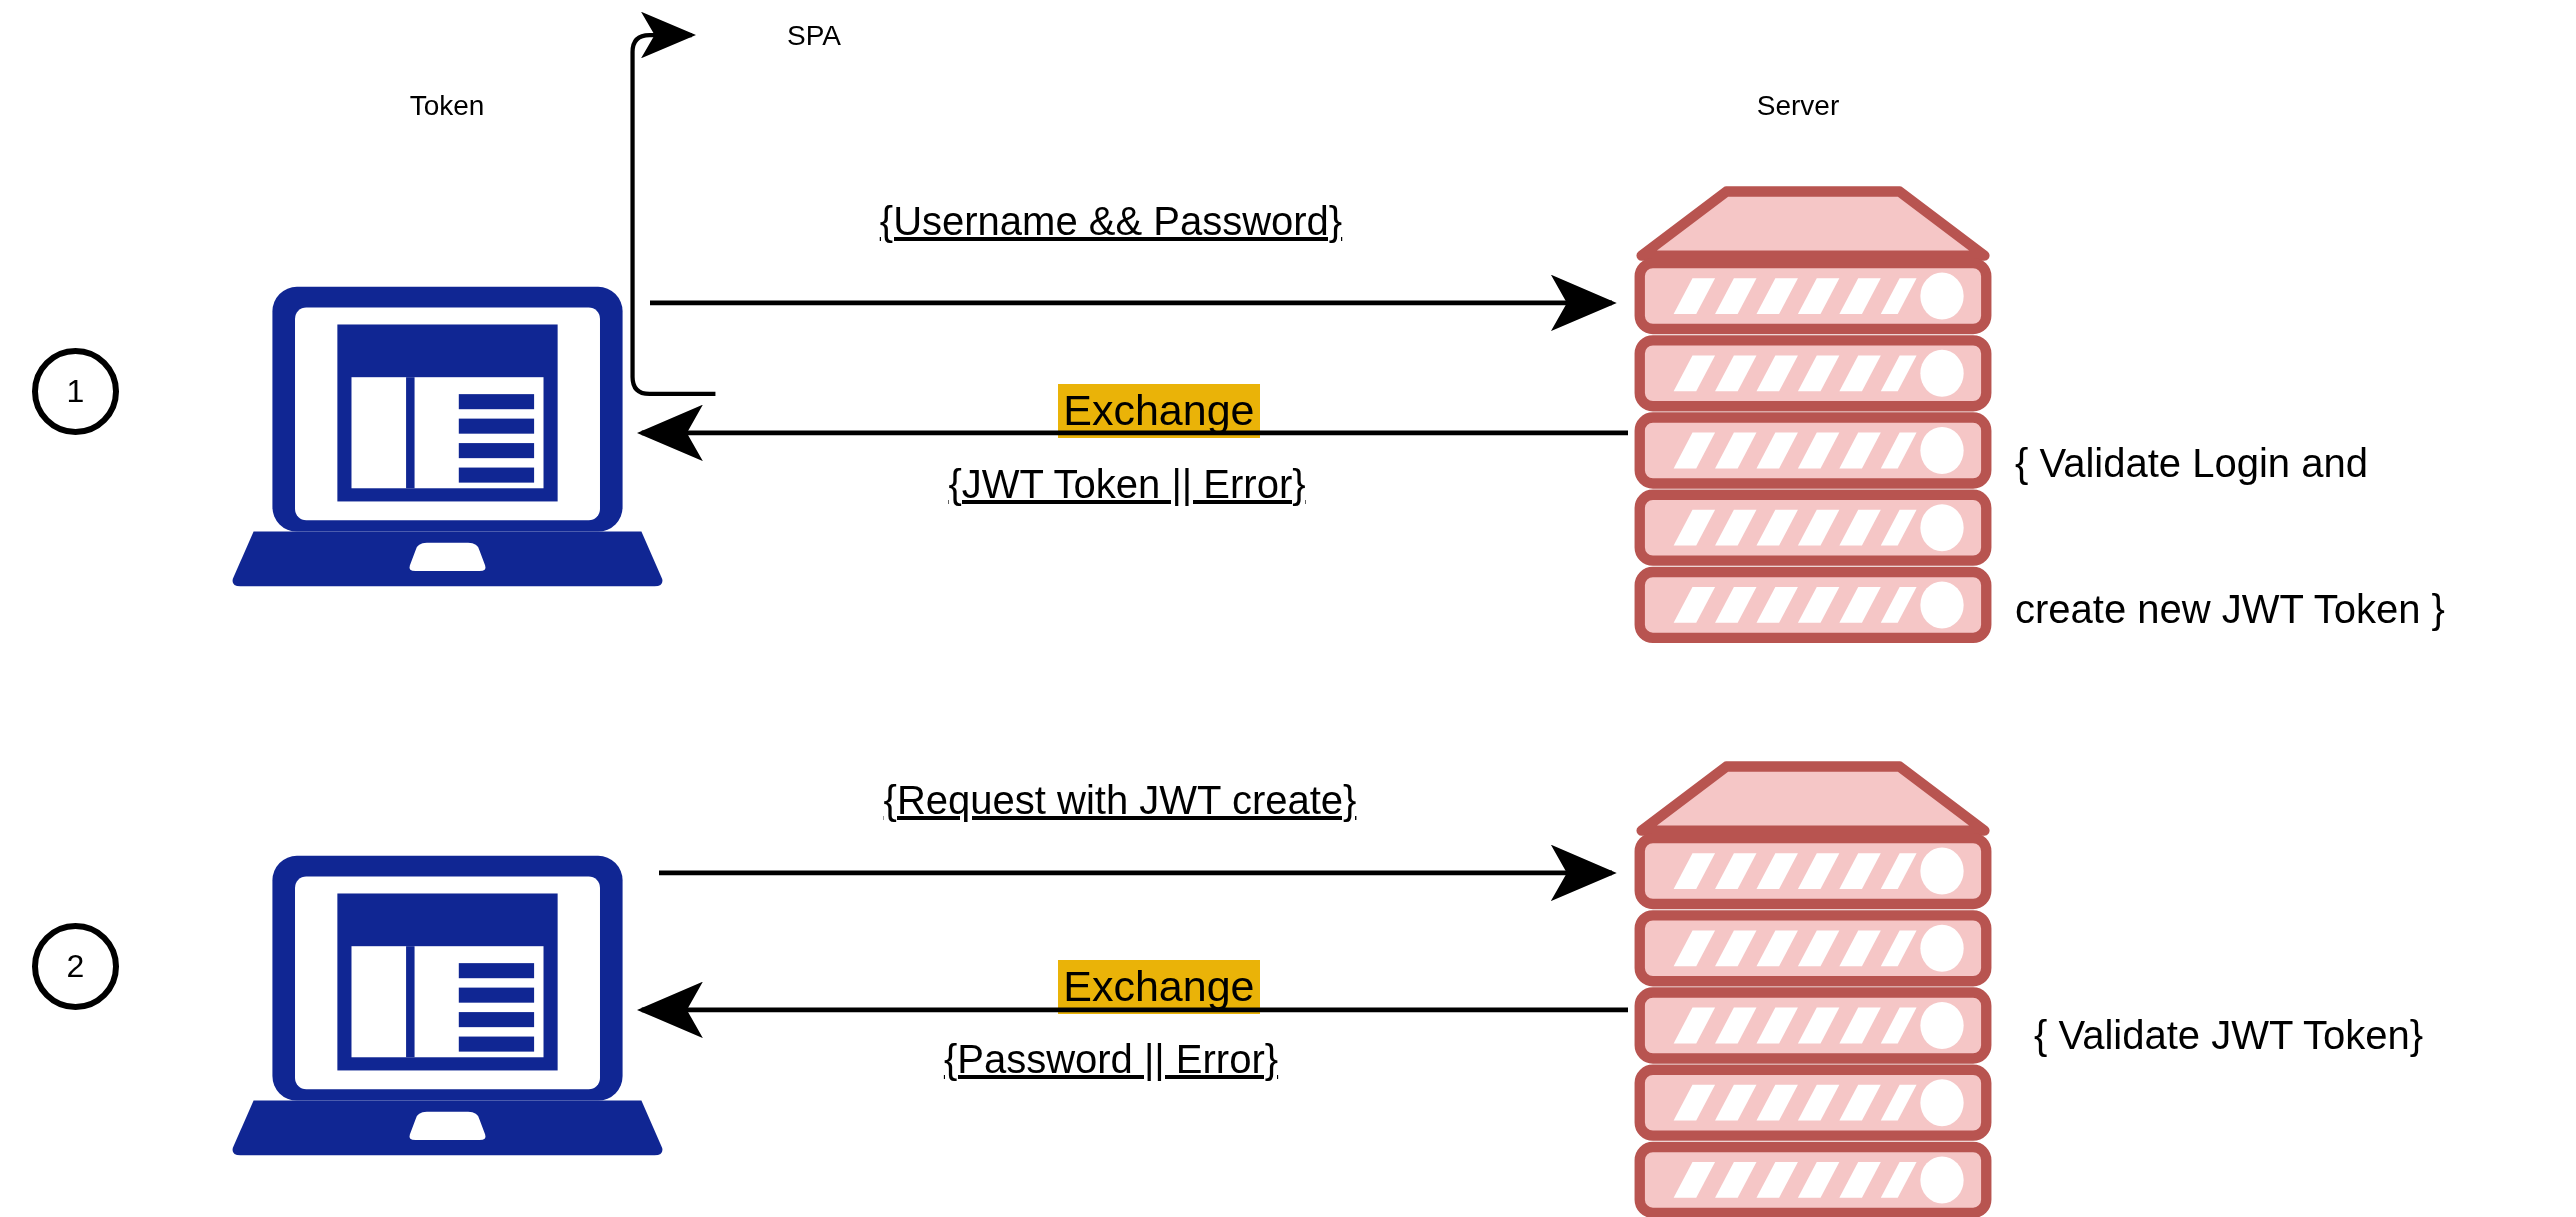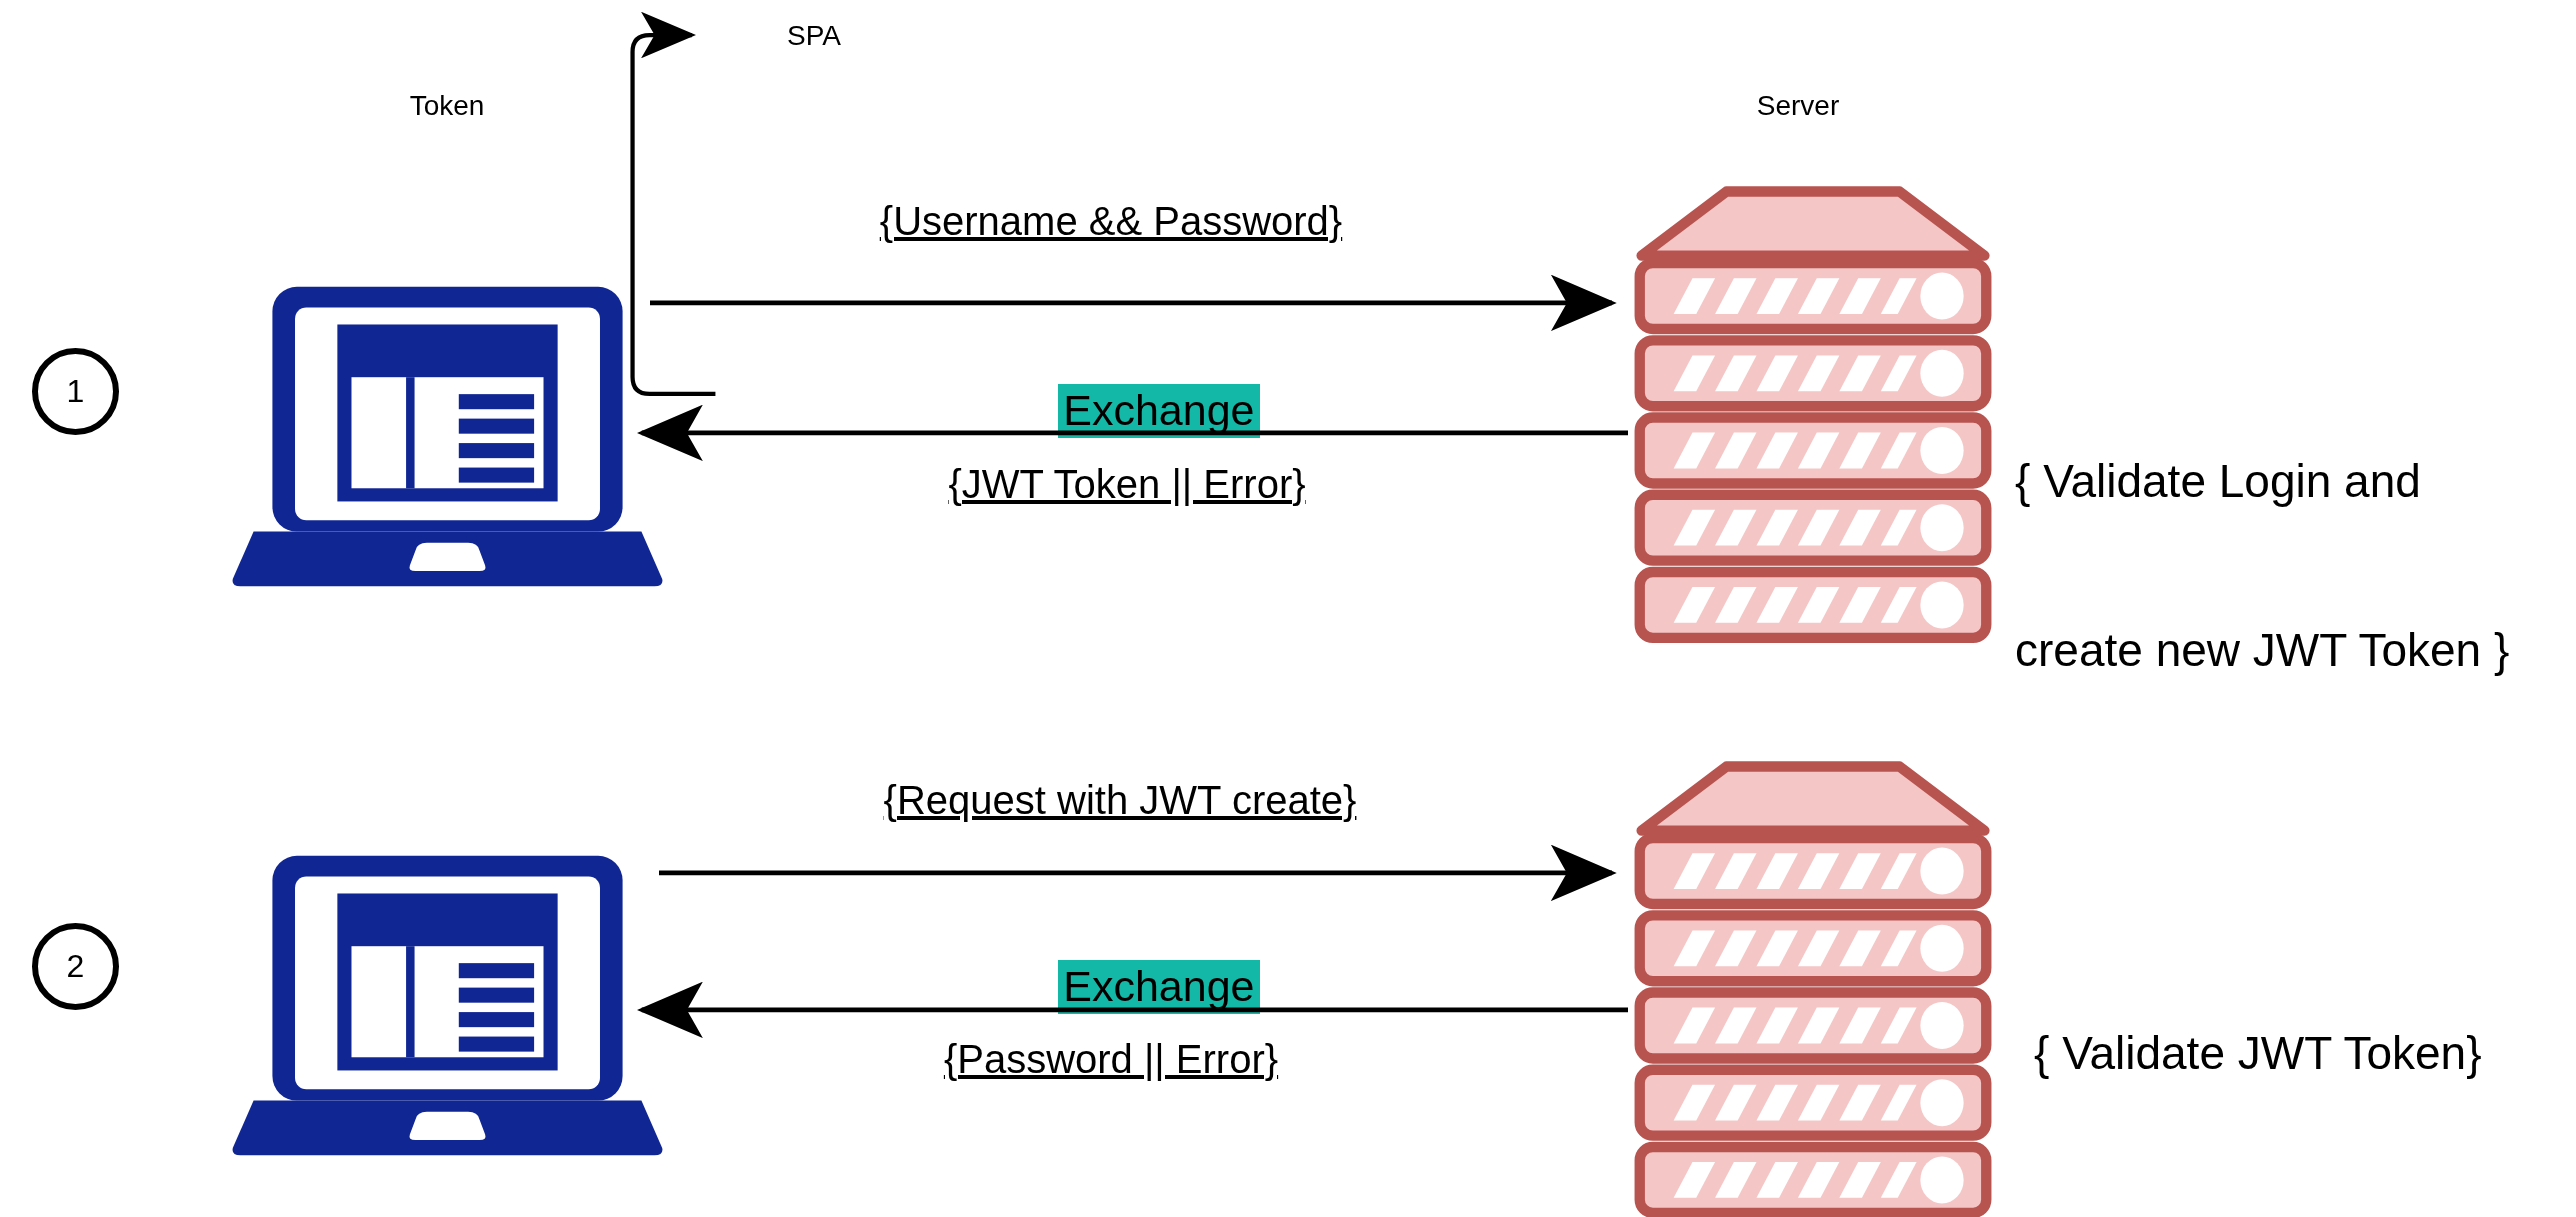--- a/index.html
+++ b/index.html
@@ -26,29 +26,29 @@
   .label-head {
     font-size: 28px;
     text-align: center;
   }
   .msg {
     font-size: 40px;
     text-align: center;
     text-decoration: underline;
   }
   .side-note {
-    font-size: 46px;
+    font-size: 40px;
     line-height: 1.22;
   }
   .exchange-wrap {
     font-size: 43px;
     text-align: center;
   }
   .exchange-hl {
-    background: #14b8a6;
+    background: #eab308;
     padding: 1.9px 5.6px 3.8px 5.6px;
   }
   .step-circle {
     width: 87px;
     height: 87px;
     border: 6.6px solid #000000;
     border-radius: 50%;
     box-sizing: border-box;
     display: flex;
     align-items: center;

